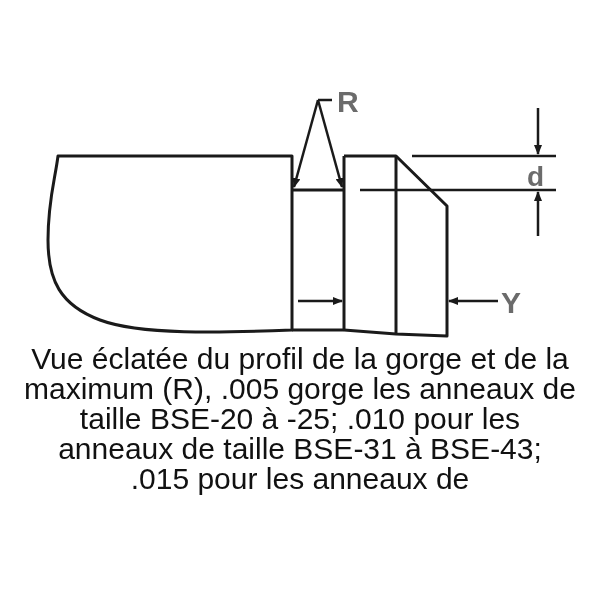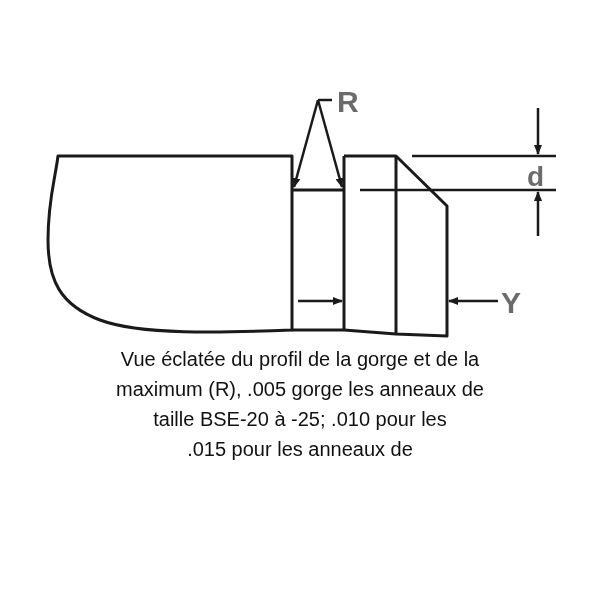--- a/index.html
+++ b/index.html
@@ -1,19 +1,19 @@
 <!DOCTYPE html>
 <html><head>
 <meta charset="utf-8">
 <style>
   html, body { margin: 0; padding: 0; background: #ffffff; }
   body { width: 600px; height: 600px; position: relative; overflow: hidden; font-family: "Liberation Sans", sans-serif; }
   #diagram { position: absolute; left: 0; top: 0; width: 600px; height: 345px; }
   .lbl { font-family: "Liberation Sans", sans-serif; font-weight: bold; fill: #6b6b6b; }
-  #caption { position: absolute; left: 0; top: 344px; width: 600px; text-align: center; color: #111111; font-size: 20px; line-height: 30px; }
+  #caption { position: absolute; left: 0; top: 344px; width: 600px; text-align: center; color: #111111; font-size: 30px; line-height: 30px; }
   #caption span { display: block; white-space: nowrap; }
 </style>
 </head>
 <body>
 
 <svg id="diagram" viewBox="0 0 600 345" xmlns="http://www.w3.org/2000/svg">
   <defs>
     <marker id="ah" markerWidth="10" markerHeight="8" refX="9" refY="4" orient="auto" markerUnits="userSpaceOnUse">
       <path d="M0,0 L10,4 L0,8 Z" fill="#1a1a1a"></path>
     </marker>
@@ -52,14 +52,15 @@
     <path d="M298,301 L342,301" marker-end="url(#ah)"></path>
     <path d="M498,301 L449,301" marker-end="url(#ah)"></path>
   </g>
   <text class="lbl" x="501" y="313" font-size="30">Y</text>
 </svg>
 
 <div id="caption">
   <span>Vue éclatée du profil de la gorge et de la</span>
   <span>maximum (R), .005 gorge les anneaux de</span>
   <span>taille BSE-20 à -25; .010 pour les</span>
+  <span>anneaux de taille BSE-31 à BSE-43;</span>
   <span>.015 pour les anneaux de</span>
 </div>
 
 </body></html>

